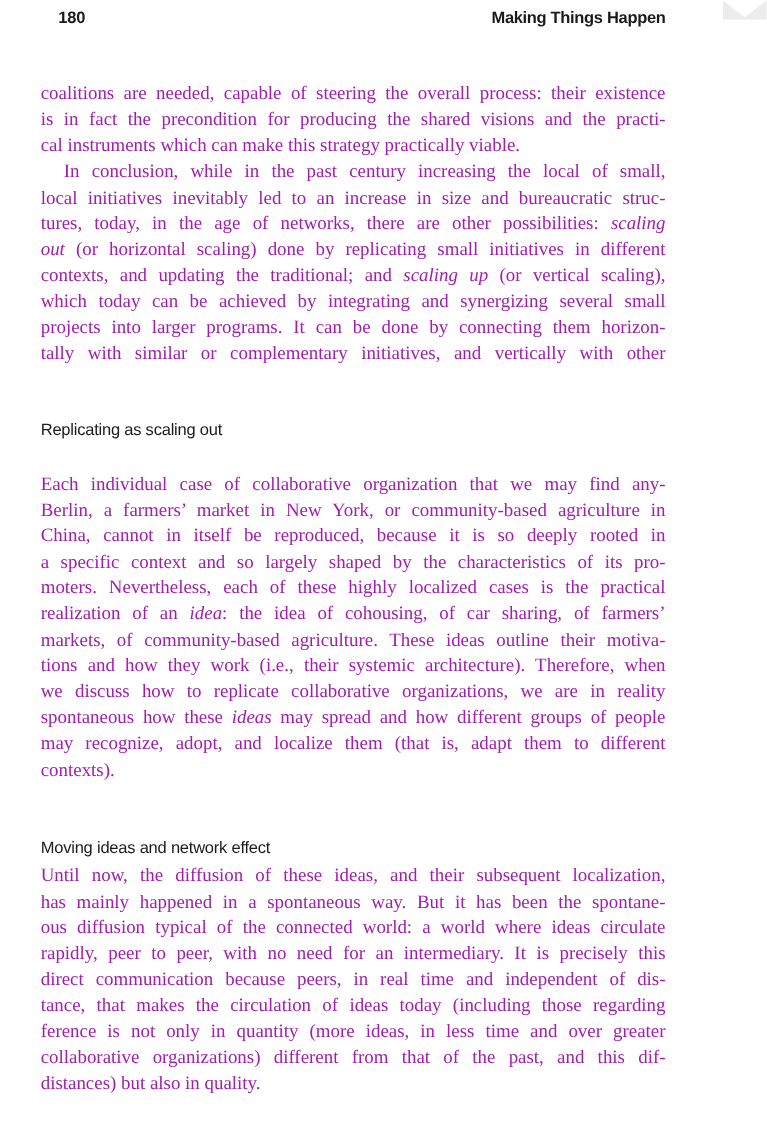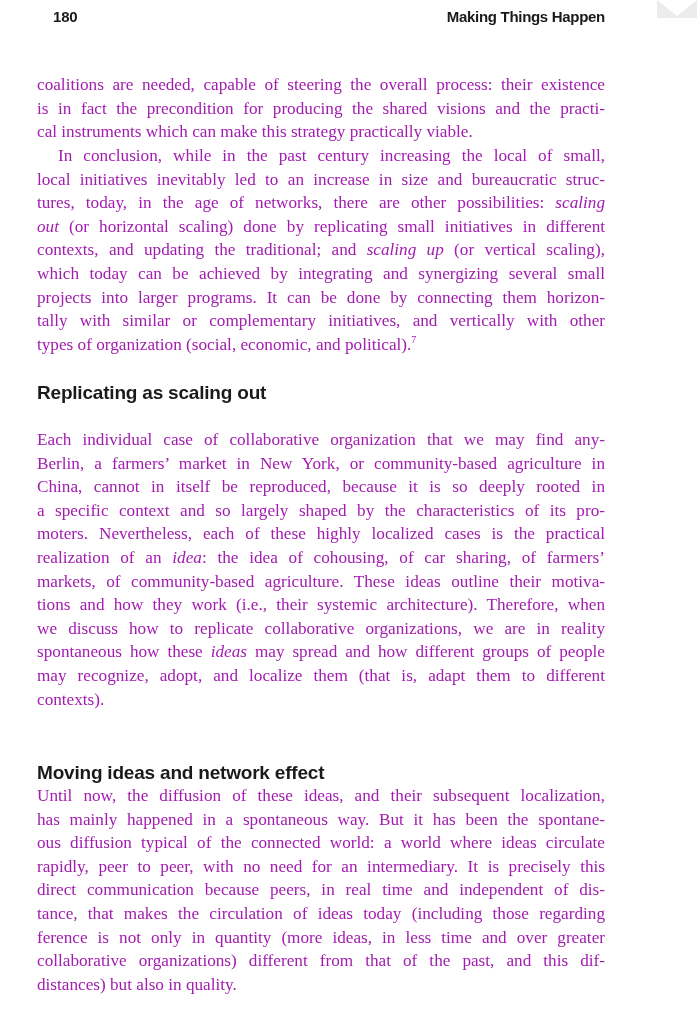--- a/index.html
+++ b/index.html
@@ -5,21 +5,21 @@
   html, body { margin:0; padding:0; background:#ffffff; }
   body { width:697px; height:1023px; position:relative; overflow:hidden; color:#1a1a1a; }
   .header { position:absolute; top:6px; left:37px; right:92px; height:22px; font-family:"Liberation Sans", sans-serif; font-size:15px; font-weight:bold; color:#1a1a1a;margin-left:16px; }
   .page-num { position:absolute; left:0; top:2px; letter-spacing:-0.2px; }
   .running-title { position:absolute; right:0; top:2px; letter-spacing:-0.3px; }
   .corner { position:absolute; top:0; right:0; width:40px; height:18px; }
   .body-text { position:absolute; left:37px; width:568px; font-family:Liberation Serif, serif; font-size:17.2px; color:#a21caf; }
   .line { height:23.6px; line-height:23.6px; white-space:nowrap; text-align:justify; text-align-last:justify; }
   .line.last { text-align-last:left; }
   .line.indent { padding-left:21px; }
-  .heading { position:absolute; left:37px; font-family:"Liberation Sans", sans-serif; font-size:19px; font-weight:bold; color:#1a1a1a; letter-spacing:-0.2px; }
+  .heading { position:absolute; left:37px; font-family:"Liberation Sans", sans-serif; font-size:15px; font-weight:normal; color:#1a1a1a; letter-spacing:-0.2px; }
   sup { font-size:10px; line-height:0; vertical-align:7px; }
   i { font-style:italic; }
 </style>
 </head>
 <body>
 
 <div class="header">
   <span class="page-num">180</span>
   <span class="running-title">Making Things Happen</span>
 </div>
@@ -38,21 +38,20 @@
 
 <div class="body-text" style="top:144px;">
   <div class="line indent">In conclusion, while in the past century increasing the local of small,</div>
   <div class="line">local initiatives inevitably led to an increase in size and bureaucratic struc-</div>
   <div class="line"><span>tures, today, in the age of networks, there are other possibilities: </span><i>scaling</i></div>
   <div class="line"><i>out</i><span> (or horizontal scaling) done by replicating small initiatives in different</span></div>
   <div class="line"><span>contexts, and updating the traditional; and </span><i>scaling up</i><span> (or vertical scaling),</span></div>
   <div class="line">which today can be achieved by integrating and synergizing several small</div>
   <div class="line">projects into larger programs. It can be done by connecting them horizon-</div>
   <div class="line">tally with similar or complementary initiatives, and vertically with other</div>
-  <div class="line last"><span>types of organization (social, economic, and political).</span><sup>7</sup></div>
 </div>
 
 <div class="heading" style="top:382px;">Replicating as scaling out</div>
 
 <div class="body-text" style="top:428px;">
   <div class="line">Each individual case of collaborative organization that we may find any-</div>
   <div class="line">Berlin, a farmers’ market in New York, or community-based agriculture in</div>
   <div class="line">China, cannot in itself be reproduced, because it is so deeply rooted in</div>
   <div class="line">a specific context and so largely shaped by the characteristics of its pro-</div>
   <div class="line">moters. Nevertheless, each of these highly localized cases is the practical</div>

